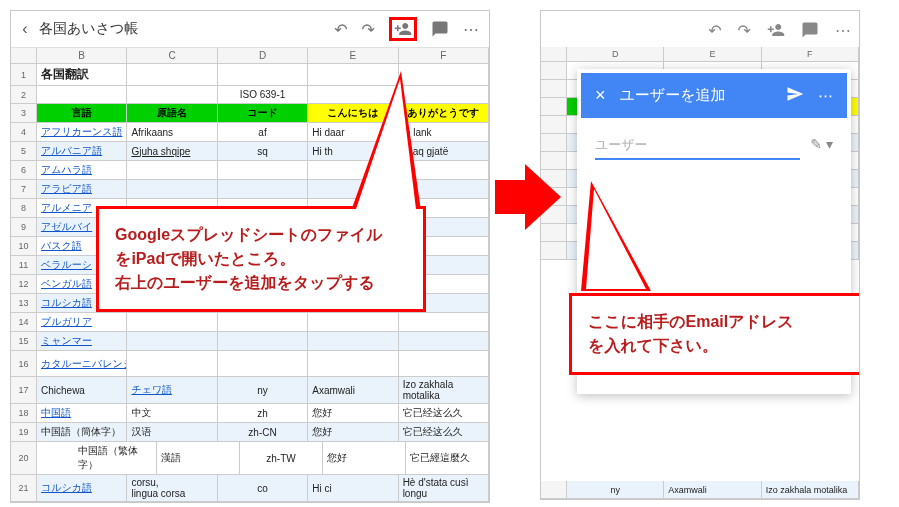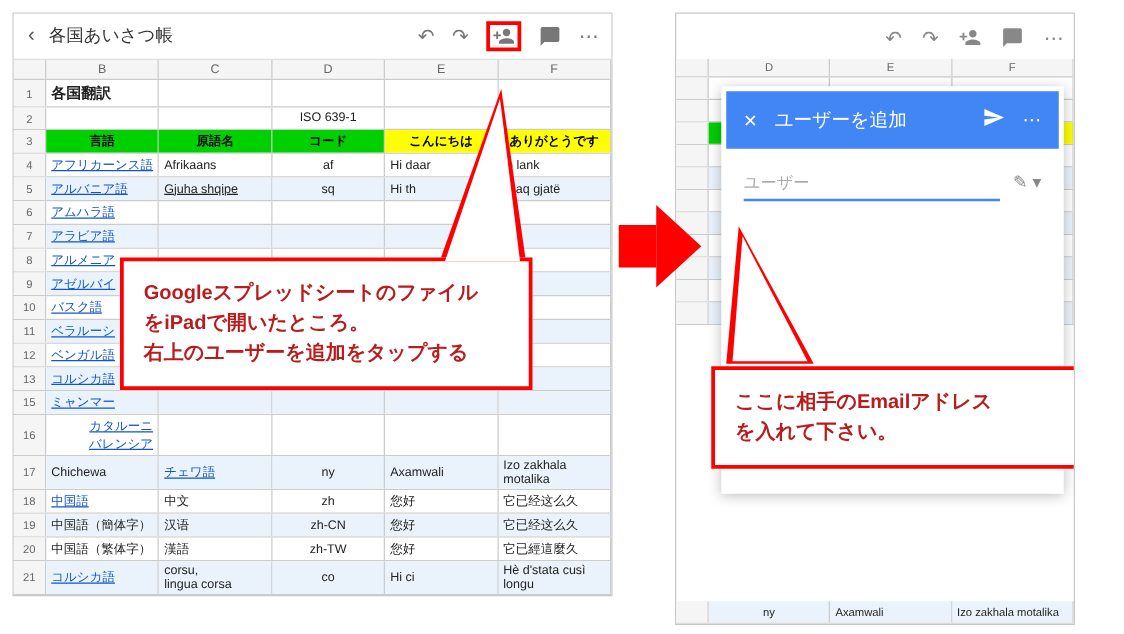--- a/index.html
+++ b/index.html
@@ -284,33 +284,41 @@
           <div class="cell" style="white-space: pre-line;"></div>
         </div>
         <div class="row altrow">
           <div class="rownum">13</div>
           <div class="cell" style="white-space: pre-line;"><span class="link">コルシカ語</span></div>
           <div class="cell" style="white-space: pre-line;"></div>
           <div class="cell center" style="white-space: pre-line;"></div>
           <div class="cell" style="white-space: pre-line;"></div>
           <div class="cell" style="white-space: pre-line;"></div>
         </div>
+        <div class="row">
+          <div class="rownum">14</div>
+          <div class="cell" style="white-space: pre-line;"><span class="link">ブルガリア</span></div>
+          <div class="cell" style="white-space: pre-line;"></div>
+          <div class="cell center" style="white-space: pre-line;"></div>
+          <div class="cell" style="white-space: pre-line;"></div>
+          <div class="cell" style="white-space: pre-line;"></div>
+        </div>
         <div class="row altrow">
           <div class="rownum">15</div>
           <div class="cell" style="white-space: pre-line;"><span class="link">ミャンマー</span></div>
           <div class="cell" style="white-space: pre-line;"></div>
           <div class="cell center" style="white-space: pre-line;"></div>
           <div class="cell" style="white-space: pre-line;"></div>
           <div class="cell" style="white-space: pre-line;"></div>
         </div>
       </div>
 
     <div class="row tall">
       <div class="rownum">16</div>
-      <div class="cell" style="flex-direction:column;align-items:flex-end">
+      <div class="cell" style="flex-direction:row;align-items:center">
         <span class="link">カタルーニ</span>
         <span class="link">バレンシア</span>
       </div>
       <div class="cell"></div>
         <div class="cell"></div>
         <div class="cell"></div>
         <div class="cell"></div>
     </div>
 
     <div id="rows-main2">
@@ -333,21 +341,21 @@
         <div class="row altrow">
           <div class="rownum">19</div>
           <div class="cell" style="white-space: pre-line;">中国語（簡体字）</div>
           <div class="cell" style="white-space: pre-line;">汉语</div>
           <div class="cell center" style="white-space: pre-line;">zh-CN</div>
           <div class="cell" style="white-space: pre-line;">您好</div>
           <div class="cell" style="white-space: pre-line;">它已经这么久</div>
         </div>
         <div class="row">
           <div class="rownum">20</div>
-          <div class="cell" style="white-space: pre-line;">中国語（繁体字）</div>
+          <div class="cell" style="white-space: pre-line; margin-left: 37px;">中国語（繁体字）</div>
           <div class="cell" style="white-space: pre-line;">漢語</div>
           <div class="cell center" style="white-space: pre-line;">zh-TW</div>
           <div class="cell" style="white-space: pre-line;">您好</div>
           <div class="cell" style="white-space: pre-line;">它已經這麼久</div>
         </div>
         <div class="row altrow tall">
           <div class="rownum">21</div>
           <div class="cell" style="white-space: pre-line;"><span class="link">コルシカ語</span></div>
           <div class="cell" style="white-space: pre-line;">corsu,
 lingua corsa</div>

